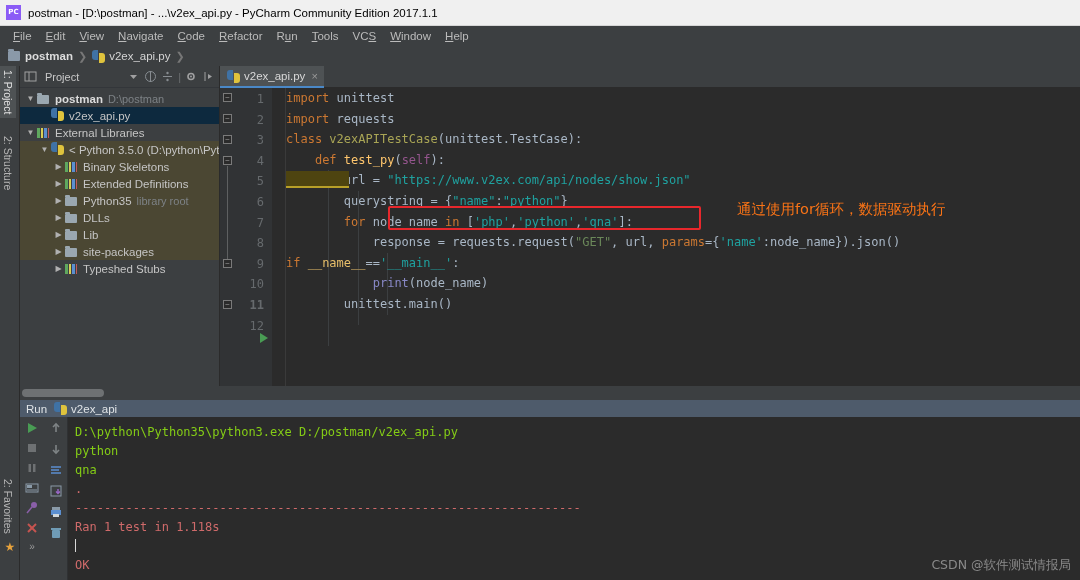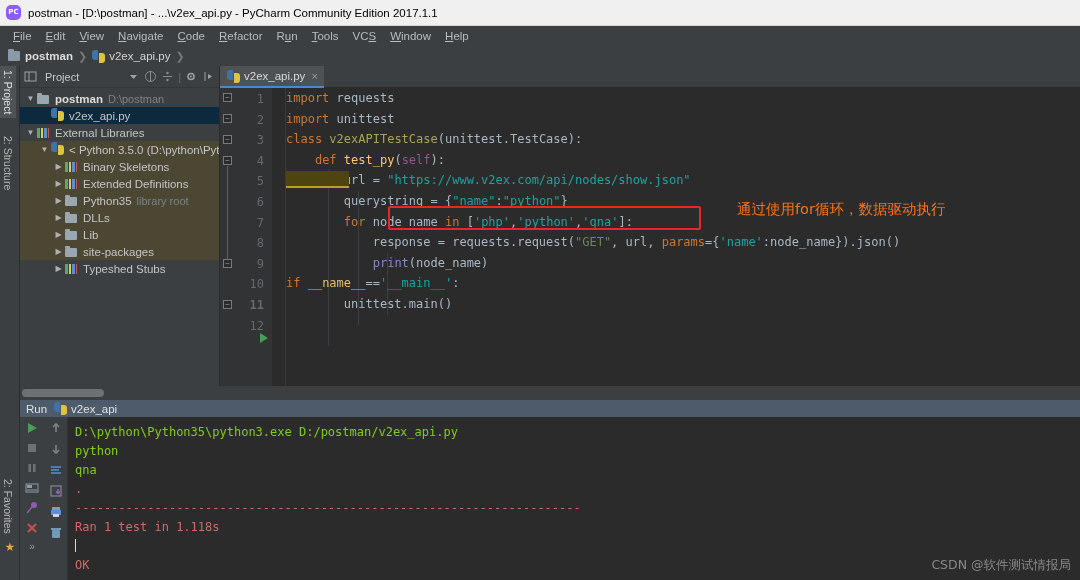--- a/index.html
+++ b/index.html
@@ -13,21 +13,21 @@
 
   
   .titlebar {
     height: 26px; background: #f0f0f0; color: #000;
     display: flex; align-items: center; padding-left: 6px;
     font-size: 11.5px; border-bottom: 1px solid #d6d6d6;
   }
   .pc-logo {
     width: 15px; height: 15px; background: #8b5cf6; color: #fff;
     font-size: 7px; line-height: 15px; text-align: center;
-    margin-right: 7px; font-weight: bold; border-radius: 5px;
+    margin-right: 7px; font-weight: bold; border-radius: 0;
     font-family: "DejaVu Sans", sans-serif;
   }
 
   
   .menubar {
     height: 20px; background: #3c3f41; display: flex; align-items: center;
     padding-left: 6px; font-size: 11.5px; color: #bbbbbb;
   }
   .menubar .mi { padding: 2px 7px; cursor: default; }
   .menubar .mi u { text-decoration: underline; }
@@ -413,30 +413,30 @@
         <div class="lnum" style="top: 186.4px;">10</div>
         <div class="lnum" style="top: 207px; font-weight: bold;">11</div>
         <div class="lnum" style="top: 227.6px;">12</div>
       </div>
 
     <div class="code">
       <div class="guide" style="left:56px; top:82px; height:176px;"></div>
       <div class="guide" style="left:86px; top:103px; height:134px;"></div>
       <div class="guide" style="left:115px; top:165px; height:62px;"></div>
 
+      <div class="cl"><span class="kw">import</span> <span class="plain">unittest</span></div>
       <div class="cl"><span class="kw">import</span> <span class="plain">requests</span></div>
-      <div class="cl"><span class="kw">import</span> <span class="plain">unittest</span></div>
       <div class="cl"><span class="kw">class</span> <span class="clsname">v2exAPITestCase</span><span class="plain">(unittest.TestCase):</span></div>
       <div class="cl">    <span class="kw">def</span> <span class="fn">test_py</span><span class="plain">(</span><span class="selfc">self</span><span class="plain">):</span></div>
       <div class="cl"><span class="indent-hl"></span><span class="plain">        url = </span><span class="str">"https://www.v2ex.com/api/nodes/show.json"</span></div>
       <div class="cl"><span class="plain">        querystring = {</span><span class="str">"name"</span><span class="plain">:</span><span class="str">"python"</span><span class="plain">}</span></div>
       <div class="cl"><span class="kw">        for</span> <span class="plain">node_name</span> <span class="kw">in</span> <span class="plain">[</span><span class="str">'php'</span><span class="plain">,</span><span class="str">'python'</span><span class="plain">,</span><span class="str">'qna'</span><span class="plain">]:</span></div>
       <div class="cl"><span class="plain">            response = requests.request(</span><span class="strd">"GET"</span><span class="plain">, url, </span><span class="param">params</span><span class="plain">={</span><span class="str">'name'</span><span class="plain">:node_name}).json()</span></div>
+      <div class="cl"><span class="kw">if</span> <span class="kw2">__name__</span><span class="plain">==</span><span class="str">'__main__'</span><span class="plain">:</span></div>
       <div class="cl"><span class="plain">            </span><span class="bi">print</span><span class="plain">(node_name)</span></div>
-      <div class="cl"><span class="kw">if</span> <span class="kw2">__name__</span><span class="plain">==</span><span class="str">'__main__'</span><span class="plain">:</span></div>
       <div class="cl"><span class="plain">        unittest.main()</span></div>
 
       <div class="redbox" style="left:116px; top:118px; width:313px; height:24px;"></div>
 
       <div class="annot" style="left:465px; top:112px;">通过使用for循环，数据驱动执行</div>
     </div>
   </div>
 
   <div class="hsplit">
     <div class="thumb"></div>

